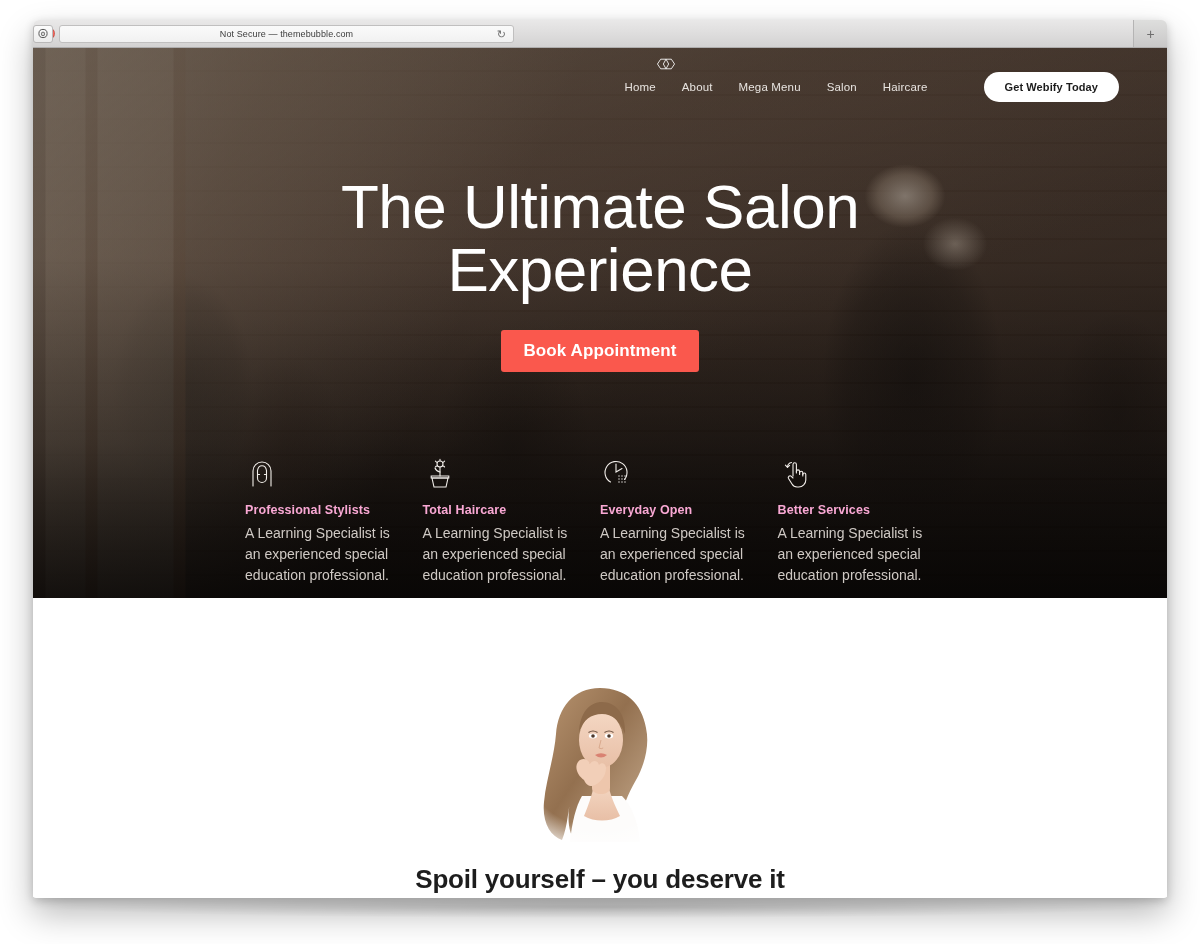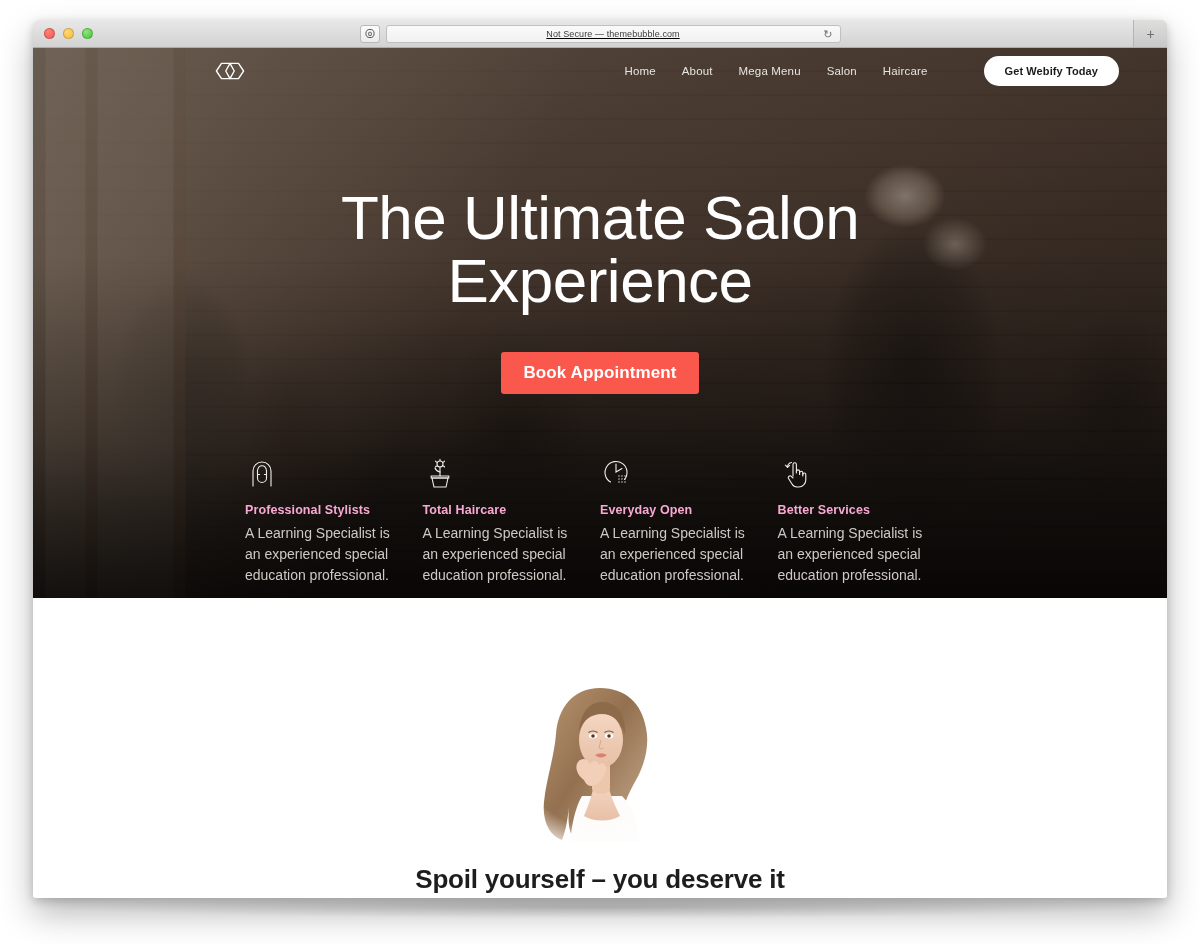--- a/index.html
+++ b/index.html
@@ -54,25 +54,23 @@
     border: 0.5px solid rgba(0,0,0,0.18);
   }
   .tl.red    { background: radial-gradient(circle at 35% 30%, #ff8379, #f6554b); }
   .tl.yellow { background: radial-gradient(circle at 35% 30%, #ffd778, #f7bc3e); }
   .tl.green  { background: radial-gradient(circle at 35% 30%, #8fe67a, #45c53a); }
 
   .chrome-center {
     position: absolute;
     left: 0; right: 0;
     display: flex;
-    justify-content: center;
     align-items: center;
     gap: 6px;
     pointer-events: none;
-    text-decoration: underline;
   }
   .chrome-center > * { pointer-events: auto; }
 
   #shield-button {
     width: 20px; height: 18px;
     border: 1px solid #b9b8b8;
     border-radius: 3px;
     background: linear-gradient(to bottom,#fcfcfc,#ececec);
     display: flex; align-items: center; justify-content: center;
   }
@@ -181,25 +179,26 @@
   #hero-inner {
     position: relative;
     z-index: 3;
     width: 100%;
     height: 100%;
   }
 
   
   #site-nav {
     position: absolute;
-    top: 0; left: 0; right: 0;
+    top: 8px; left: 0; right: 0;
     height: 46px;
     display: flex;
     align-items: center;
     padding: 0 48px 0 180px;
+    flex-direction: column;
   }
   #site-logo { width: 34px; height: 26px; }
   #nav-menu {
     margin-left: auto;
     display: flex;
     align-items: center;
     gap: 26px;
   }
   .nav-link {
     font-size: 11.5px;
@@ -234,21 +233,21 @@
     letter-spacing: 0.2px;
     margin-bottom: 12px;
   }
   #hero-title {
     font-size: 62px;
     line-height: 1.02;
     color: #ffffff;
     font-weight: normal;
     letter-spacing: -0.5px;
     max-width: 620px;
-    margin: 16px auto;
+    margin: 5px auto;
   }
   #hero-button {
     margin-top: 24px;
     background: #fa584d;
     color: #ffffff;
     font-size: 17px;
     font-weight: bold;
     letter-spacing: 0.1px;
     padding: 11px 22px;
     border: none;

